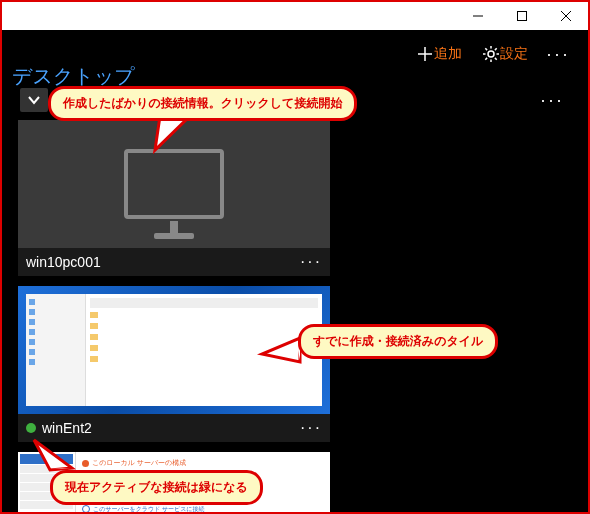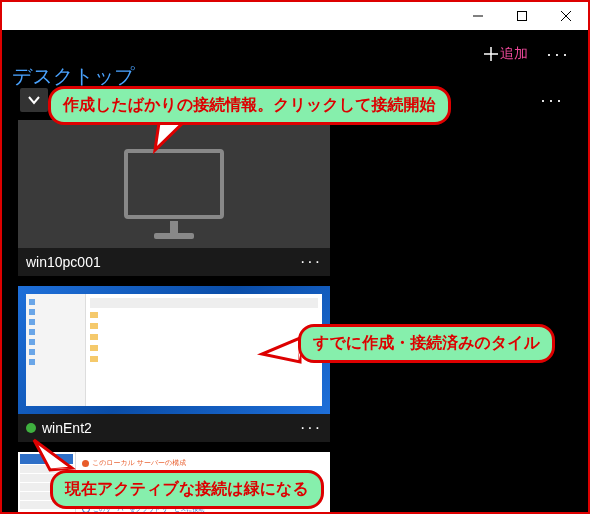--- a/index.html
+++ b/index.html
@@ -6,21 +6,21 @@
   body { width: 590px; height: 514px; background: #000; font-family: "Yu Gothic UI", "Segoe UI", sans-serif; overflow: hidden; position: relative; border: 2px solid #d00; }
   
   .titlebar { height: 28px; background: #fff; display: flex; align-items: center; padding-left: 8px; font-size: 12px; color: #000; }
   .titlebar .spacer { flex: 1; }
   .titlebar .winbtn { width: 44px; height: 28px; display: flex; align-items: center; justify-content: center; }
   .titlebar .winbtn svg { width: 10px; height: 10px; }
   
   .header { height: 48px; display: flex; align-items: center; padding: 0 10px; }
   .header .title { color: #4aa3ff; font-size: 20px; margin-top: 44px; }
   .header .spacer { flex: 1; }
-  .header .hbtn { display: flex; align-items: center; gap: 0; color: #ec4899; font-size: 14px; padding: 6px 10px; }
+  .header .hbtn { display: flex; align-items: center; gap: 0; color: #f97316; font-size: 14px; padding: 6px 10px; }
   .header .hbtn svg { width: 18px; height: 18px; }
   .header .more { color: #fff; padding: 6px 8px; letter-spacing: 2px; font-size: 18px; }
   
   .section-head { height: 36px; display: flex; align-items: center; padding: 0 24px 0 18px; margin-top: 4px; }
   .section-head .chev { width: 28px; height: 24px; background: #333; display: flex; align-items: center; justify-content: center; border-radius: 2px; }
   .section-head .chev svg { width: 14px; height: 14px; }
   .section-head .spacer { flex: 1; }
   .section-head .more { color: #fff; letter-spacing: 2px; font-size: 18px; }
   
   .grid { display: flex; flex-wrap: wrap; gap: 10px; padding: 2px 16px 0 16px; }
@@ -56,21 +56,21 @@
   .svr .mainp { flex: 1; padding: 6px; }
   .svr .mainp .redt { height: 10px; display:flex; align-items:center; gap:3px; margin-bottom:3px; }
   .svr .mainp .redt::before { content:""; width:7px; height:7px; border-radius:50%; background:#e85c2a; }
   .svr .mainp .redt span { color:#e85c2a; font-size:7px; }
   .svr .mainp .ln { height: 10px; display:flex; align-items:center; gap:3px; margin-bottom:1px; }
   .svr .mainp .ln::before { content:""; width:6px; height:6px; border-radius:50%; border:1px solid #2e6fc7; }
   .svr .mainp .ln span { color:#2e6fc7; font-size:6px; }
   .svr .orangebox { position:absolute; left:2px; bottom:26px; width:50px; height:14px; background:#e85c2a; }
   
   
-  .callout { position: absolute; background: #86efac; border: 3px solid #d00; border-radius: 16px; padding: 6px 12px; color: #d00; font-weight: bold; font-size: 16px; white-space: nowrap; z-index: 50; }
+  .callout { position: absolute; background: #fef9c3; border: 3px solid #d00; border-radius: 16px; padding: 6px 12px; color: #d00; font-weight: bold; font-size: 12px; white-space: nowrap; z-index: 50; }
   
 </style>
 </head>
 <body>
 
 <div class="titlebar">
   <div class="spacer"></div>
   <div class="winbtn">
     <svg viewBox="0 0 10 10">
         <line x1="0" y1="5" x2="10" y2="5" stroke="#000" stroke-width="1"></line>
@@ -92,20 +92,36 @@
 <div class="header">
   <div class="title">デスクトップ</div>
   <div class="spacer"></div>
   <div class="hbtn">
     <svg viewBox="0 0 18 18">
         <line x1="9" y1="2" x2="9" y2="16" stroke="#fff" stroke-width="1.5"></line>
         <line x1="2" y1="9" x2="16" y2="9" stroke="#fff" stroke-width="1.5"></line>
       </svg>
     <span>追加</span>
   </div>
+  <div class="hbtn">
+    <svg viewBox="0 0 18 18">
+        <circle cx="9" cy="9" r="3" fill="none" stroke="#fff" stroke-width="1.5"></circle>
+        <g stroke="#fff" stroke-width="1.5">
+          <line x1="9" y1="1" x2="9" y2="3.5"></line>
+          <line x1="9" y1="14.5" x2="9" y2="17"></line>
+          <line x1="1" y1="9" x2="3.5" y2="9"></line>
+          <line x1="14.5" y1="9" x2="17" y2="9"></line>
+          <line x1="3.3" y1="3.3" x2="5.1" y2="5.1"></line>
+          <line x1="12.9" y1="12.9" x2="14.7" y2="14.7"></line>
+          <line x1="3.3" y1="14.7" x2="5.1" y2="12.9"></line>
+          <line x1="12.9" y1="5.1" x2="14.7" y2="3.3"></line>
+        </g>
+      </svg>
+    <span>設定</span>
+  </div>
   <div class="more">···</div>
 </div>
 
 <div class="section-head">
   <div class="chev">
     <svg viewBox="0 0 14 14">
         <polyline points="2,4 7,10 12,4" fill="none" stroke="#fff" stroke-width="2"></polyline>
       </svg>
   </div>
   <div class="spacer"></div>

